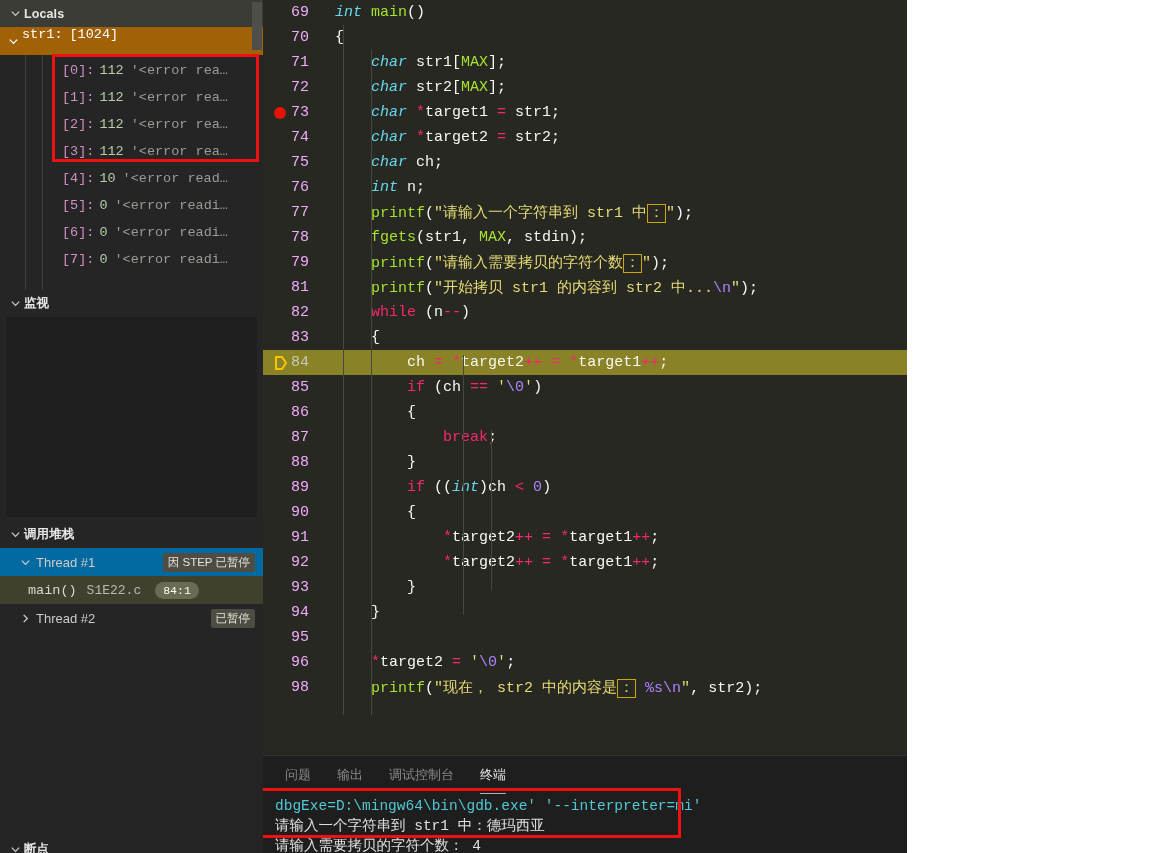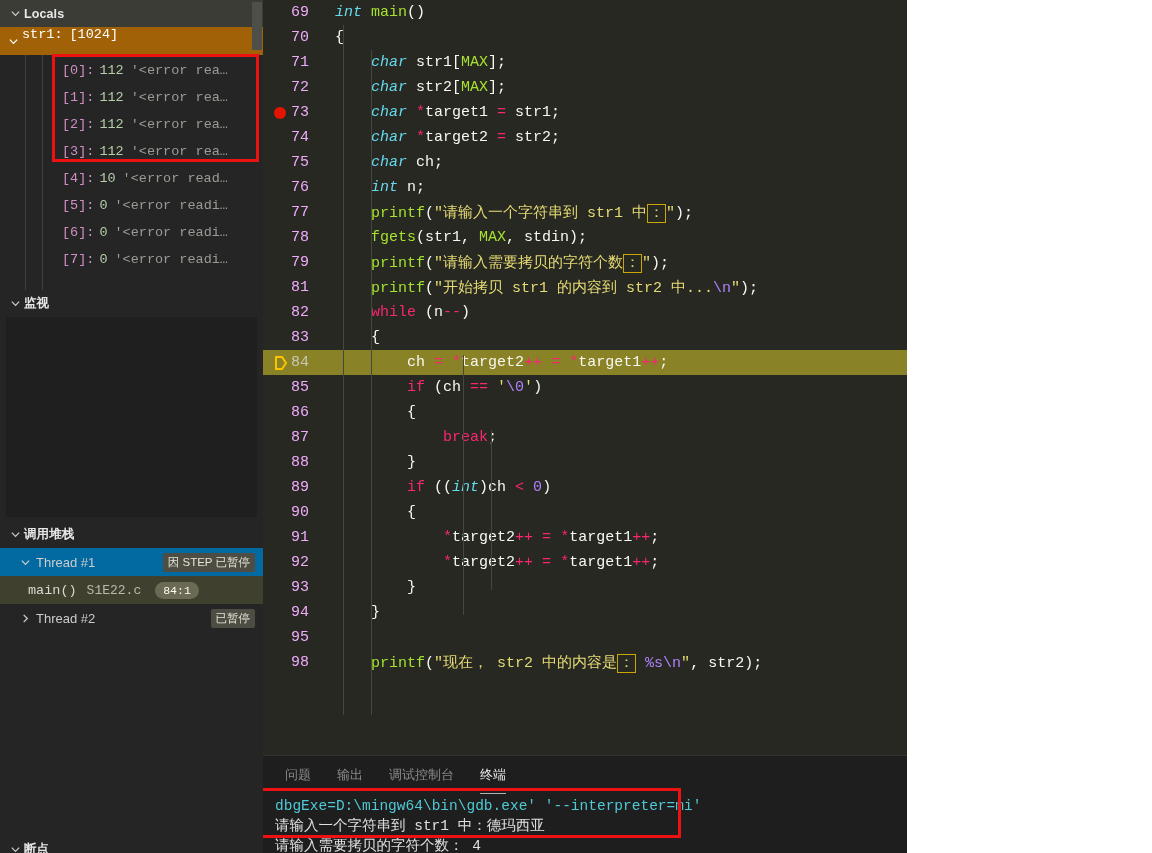--- a/index.html
+++ b/index.html
@@ -461,20 +461,21 @@
           <div class="code-line"><div class="gutter-mark"></div><span class="ln">86</span><span class="code-txt">        <span class="t-pl">{</span></span></div>
           <div class="code-line"><div class="gutter-mark"></div><span class="ln">87</span><span class="code-txt">            <span class="t-ctrl">break</span><span class="t-pl">;</span></span></div>
           <div class="code-line"><div class="gutter-mark"></div><span class="ln">88</span><span class="code-txt">        <span class="t-pl">}</span></span></div>
           <div class="code-line"><div class="gutter-mark"></div><span class="ln">89</span><span class="code-txt">        <span class="t-ctrl">if</span><span class="t-pl"> ((</span><span class="t-kw">int</span><span class="t-pl">)ch </span><span class="t-op">&lt;</span><span class="t-pl"> </span><span class="t-num">0</span><span class="t-pl">)</span></span></div>
           <div class="code-line"><div class="gutter-mark"></div><span class="ln">90</span><span class="code-txt">        <span class="t-pl">{</span></span></div>
           <div class="code-line"><div class="gutter-mark"></div><span class="ln">91</span><span class="code-txt">            <span class="t-op">*</span><span class="t-pl">target2</span><span class="t-op">++</span><span class="t-pl"> </span><span class="t-op">=</span><span class="t-pl"> </span><span class="t-op">*</span><span class="t-pl">target1</span><span class="t-op">++</span><span class="t-pl">;</span></span></div>
           <div class="code-line"><div class="gutter-mark"></div><span class="ln">92</span><span class="code-txt">            <span class="t-op">*</span><span class="t-pl">target2</span><span class="t-op">++</span><span class="t-pl"> </span><span class="t-op">=</span><span class="t-pl"> </span><span class="t-op">*</span><span class="t-pl">target1</span><span class="t-op">++</span><span class="t-pl">;</span></span></div>
           <div class="code-line"><div class="gutter-mark"></div><span class="ln">93</span><span class="code-txt">        <span class="t-pl">}</span></span></div>
           <div class="code-line"><div class="gutter-mark"></div><span class="ln">94</span><span class="code-txt">    <span class="t-pl">}</span></span></div>
           <div class="code-line"><div class="gutter-mark"></div><span class="ln">95</span><span class="code-txt"></span></div>
+          <div class="code-line"><div class="gutter-mark"></div><span class="ln">96</span><span class="code-txt">    <span class="t-op">*</span><span class="t-pl">target2 </span><span class="t-op">=</span><span class="t-pl"> </span><span class="t-str">'</span><span class="t-esc">\0</span><span class="t-str">'</span><span class="t-pl">;</span></span></div>
           <div class="code-line"><div class="gutter-mark"></div><span class="ln">98</span><span class="code-txt">    <span class="t-fn">printf</span><span class="t-pl">(</span><span class="t-str">"现在， str2 中的内容是</span><span class="ubox"><span class="t-str">：</span></span><span class="t-str"> </span><span class="t-spec">%s</span><span class="t-esc">\n</span><span class="t-str">"</span><span class="t-pl">, str2);</span></span></div>
           <div class="eguide" style="left: 80px; top: 25px; height: 690px; bottom: auto;"></div>
           <div class="eguide" style="left: 108px; top: 50px; height: 665px; bottom: auto;"></div>
           <div class="eguide" style="left: 200px; top: 355px; height: 260px; bottom: auto;"></div>
           <div class="eguide" style="left: 228px; top: 430px; height: 160px; bottom: auto;"></div>
         </div>
 
       <div class="panel">
         <div class="panel-tabs" id="panel-tabs">
             <div class="ptab">问题</div>

